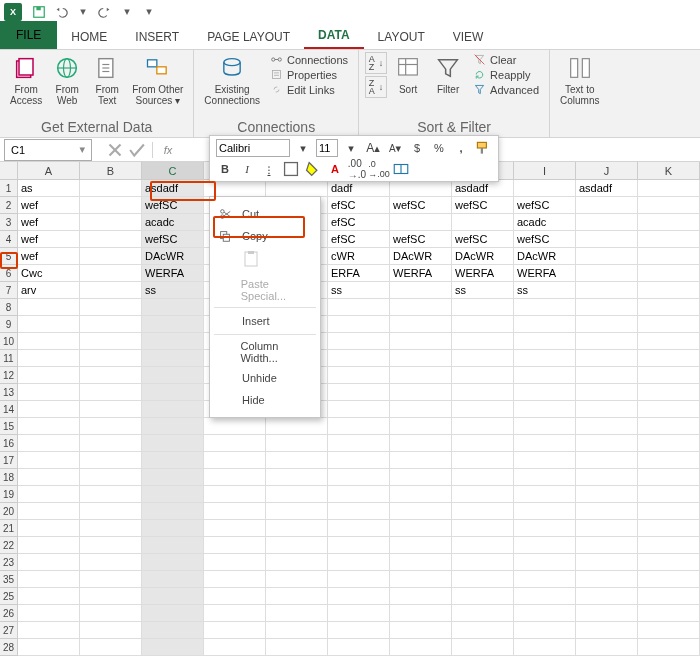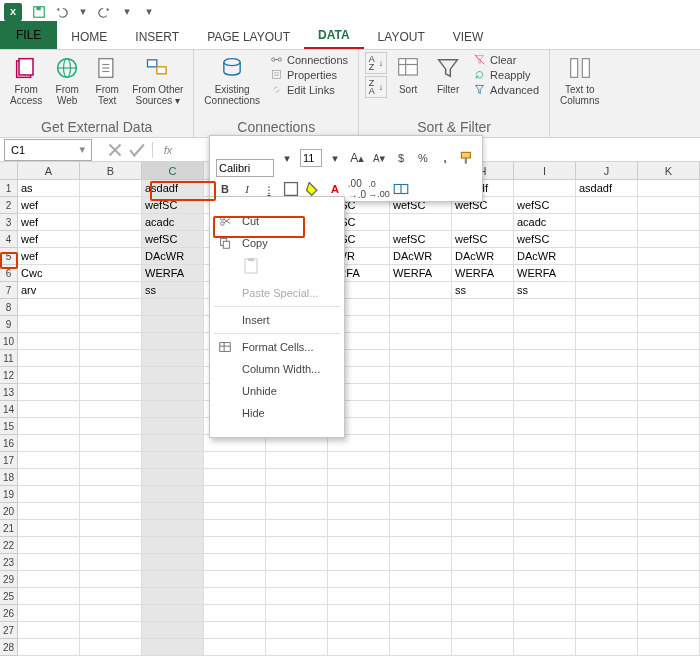--- a/index.html
+++ b/index.html
@@ -43,21 +43,21 @@
 .colheads{position:absolute;left:18px;top:0;height:18px;display:flex;}
 .colhead{width:62px;height:18px;background:#f0f0f0;border-right:1px solid #ccc;border-bottom:1px solid #ccc;text-align:center;line-height:18px;color:#444;font-size:11px;}
 .colhead.sel{background:#d5d5d5;color:#217346;}
 .rowheads{position:absolute;left:0;top:18px;display:flex;flex-direction:column;}
 .rowhead{width:18px;height:17px;background:#f0f0f0;border-right:1px solid #ccc;border-bottom:1px solid #ccc;text-align:center;line-height:17px;color:#444;font-size:10px;}
 .cells{position:absolute;left:18px;top:18px;}
 .row{display:flex;}
 .cell{width:62px;height:17px;border-right:1px solid #ddd;border-bottom:1px solid #ddd;padding:0 3px;line-height:17px;font-size:11px;color:#000;white-space:nowrap;overflow:hidden;}
 .cell.selcol{background:#e6e6e6;}
 
-.ctxmenu{position:absolute;left:209px;top:196px;width:136px;background:#fff;border:1px solid #c6c6c6;box-shadow:2px 3px 6px rgba(0,0,0,0.25);padding:13px 0;z-index:6;}
+.ctxmenu{position:absolute;left:209px;top:196px;width:112px;background:#fff;border:1px solid #c6c6c6;box-shadow:2px 3px 6px rgba(0,0,0,0.25);padding:6px 0;z-index:6;}
 .ctxitem{display:flex;align-items:center;gap:8px;padding:3px 8px 3px 6px;font-size:12px;color:#444;cursor:pointer;}
 .ctxitem .ic{width:18px;height:16px;display:flex;align-items:center;justify-content:center;}
 .ctxitem .ic svg{width:14px;height:14px;}
 .ctxitem.disabled{color:#aaa;}
 .ctxsep{height:1px;background:#e1e1e1;margin:2px 4px;}
 .ctx-sub{font-size:10px;color:#888;padding:2px 8px 4px 32px;}
 
 .hl{position:absolute;border:2px solid #d83b01;border-radius:2px;z-index:7;pointer-events:none;}
 </style>
 </head>
@@ -257,21 +257,21 @@
         <div class="lbl">Text to
 Columns</div>
       </div>
     </div>
     <div class="group-label"></div>
   </div>
 </div>
 
 <div class="minitb">
   <div class="minitb-row">
-    <input class="sel" style="width: 58px; margin-top: 20px;" value="Calibri">
+    <input class="sel" style="width: 74px;" value="Calibri">
     <span class="ic">▾</span>
     <input class="sel" style="width: 22px;" value="11">
     <span class="ic">▾</span>
     <span class="ic" style="font-size:12px;">A<sup>▴</sup></span>
     <span class="ic" style="font-size:10px;">A<sup>▾</sup></span>
     <span class="ic">$</span>
     <span class="ic">%</span>
     <span class="ic">
         <b>,</b>
       </span>
@@ -362,21 +362,21 @@
       <div class="rowhead">14</div>
       <div class="rowhead">15</div>
       <div class="rowhead">16</div>
       <div class="rowhead">17</div>
       <div class="rowhead">18</div>
       <div class="rowhead">19</div>
       <div class="rowhead">20</div>
       <div class="rowhead">21</div>
       <div class="rowhead">22</div>
       <div class="rowhead">23</div>
-      <div class="rowhead">29</div>
+      <div class="rowhead">35</div>
       <div class="rowhead">25</div>
       <div class="rowhead">26</div>
       <div class="rowhead">27</div>
       <div class="rowhead">28</div>
     </div>
   <div class="cells" id="cells">
       <div class="row">
         <div class="cell">as</div>
         <div class="cell"></div>
         <div class="cell selcol">asdadf</div>
@@ -772,30 +772,20 @@
       <span class="ic"></span>
       <span>Paste Special...</span>
     </div>
   <div class="ctxsep"></div>
   <div class="ctxitem">
       <span class="ic"></span>
       <span>Insert</span>
     </div>
   <div class="ctxsep"></div>
   <div class="ctxitem">
-      <span class="ic">
-        <svg viewBox="0 0 16 16">
-          <rect x="2" y="3" width="12" height="10" fill="none" stroke="#666"></rect>
-          <line x1="2" y1="7" x2="14" y2="7" stroke="#666"></line>
-          <line x1="7" y1="3" x2="7" y2="13" stroke="#666"></line>
-        </svg>
-      </span>
-      <span>Format Cells...</span>
-    </div>
-  <div class="ctxitem">
       <span class="ic"></span>
       <span>Column Width...</span>
     </div>
   <div class="ctxitem">
       <span class="ic"></span>
       <span>Unhide</span>
     </div>
   <div class="ctxitem">
       <span class="ic"></span>
       <span>Hide</span>

